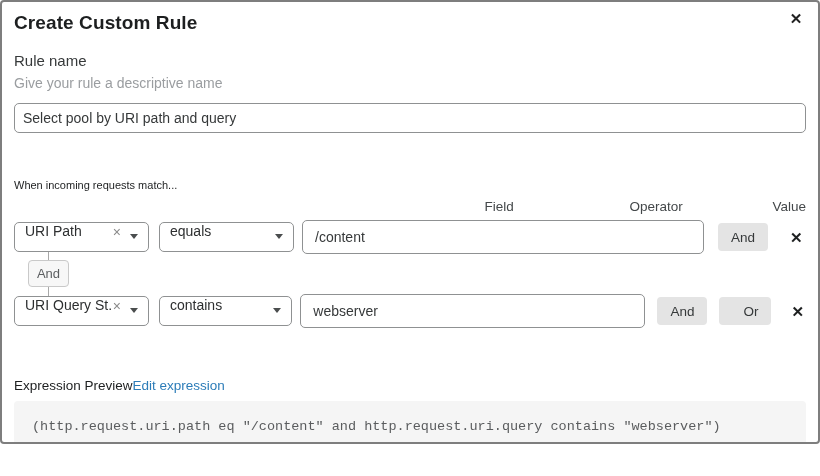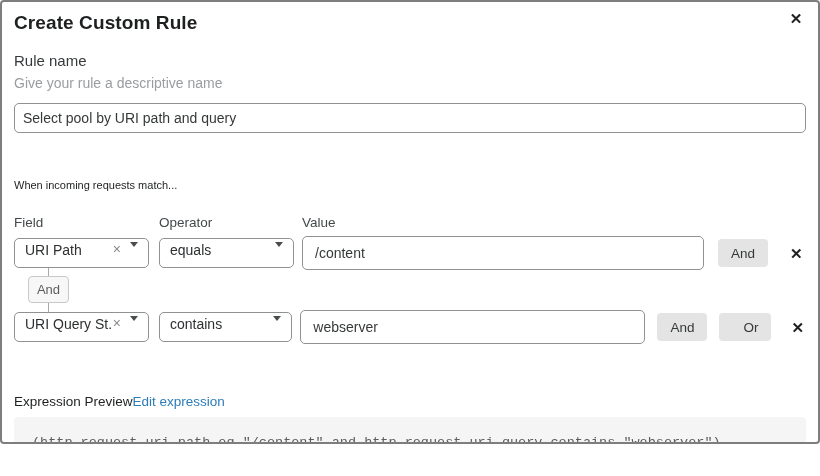--- a/index.html
+++ b/index.html
@@ -55,40 +55,41 @@
     outline: none;
   }
   .match-heading {
     margin-top: 46px;
     font-size: 11px;
     font-weight: 400;
     color: #1d1f20;
   }
   .col-labels {
     display: flex;
-    margin-top: 24px;
+    margin-top: 8px;
     font-size: 13.5px;
     color: #44484a;
+    justify-content: flex-end;
   }
   .col-labels .c1 { width: 145px; }
   .col-labels .c2 { width: 143px; }
   .match-row {
     display: flex;
     align-items: center;
     margin-top: 8px;
     height: 30px;
   }
   .select-box {
     display: flex;
-    align-items: flex-start;
+    align-items: flex-end;
     height: 30px;
     border: 1px solid #8f9192;
     border-radius: 5px;
     background: #fff;
-    padding: 3px 10px;
+    padding: 12px 10px;
     cursor: pointer;
   }
   .select-field { width: 135px; margin-right: 10px; }
   .select-operator { width: 135px; margin-right: 8px; }
   .select-label {
     font-size: 14px;
     color: #2d2f30;
     white-space: nowrap;
     overflow: hidden;
     flex: 1;

